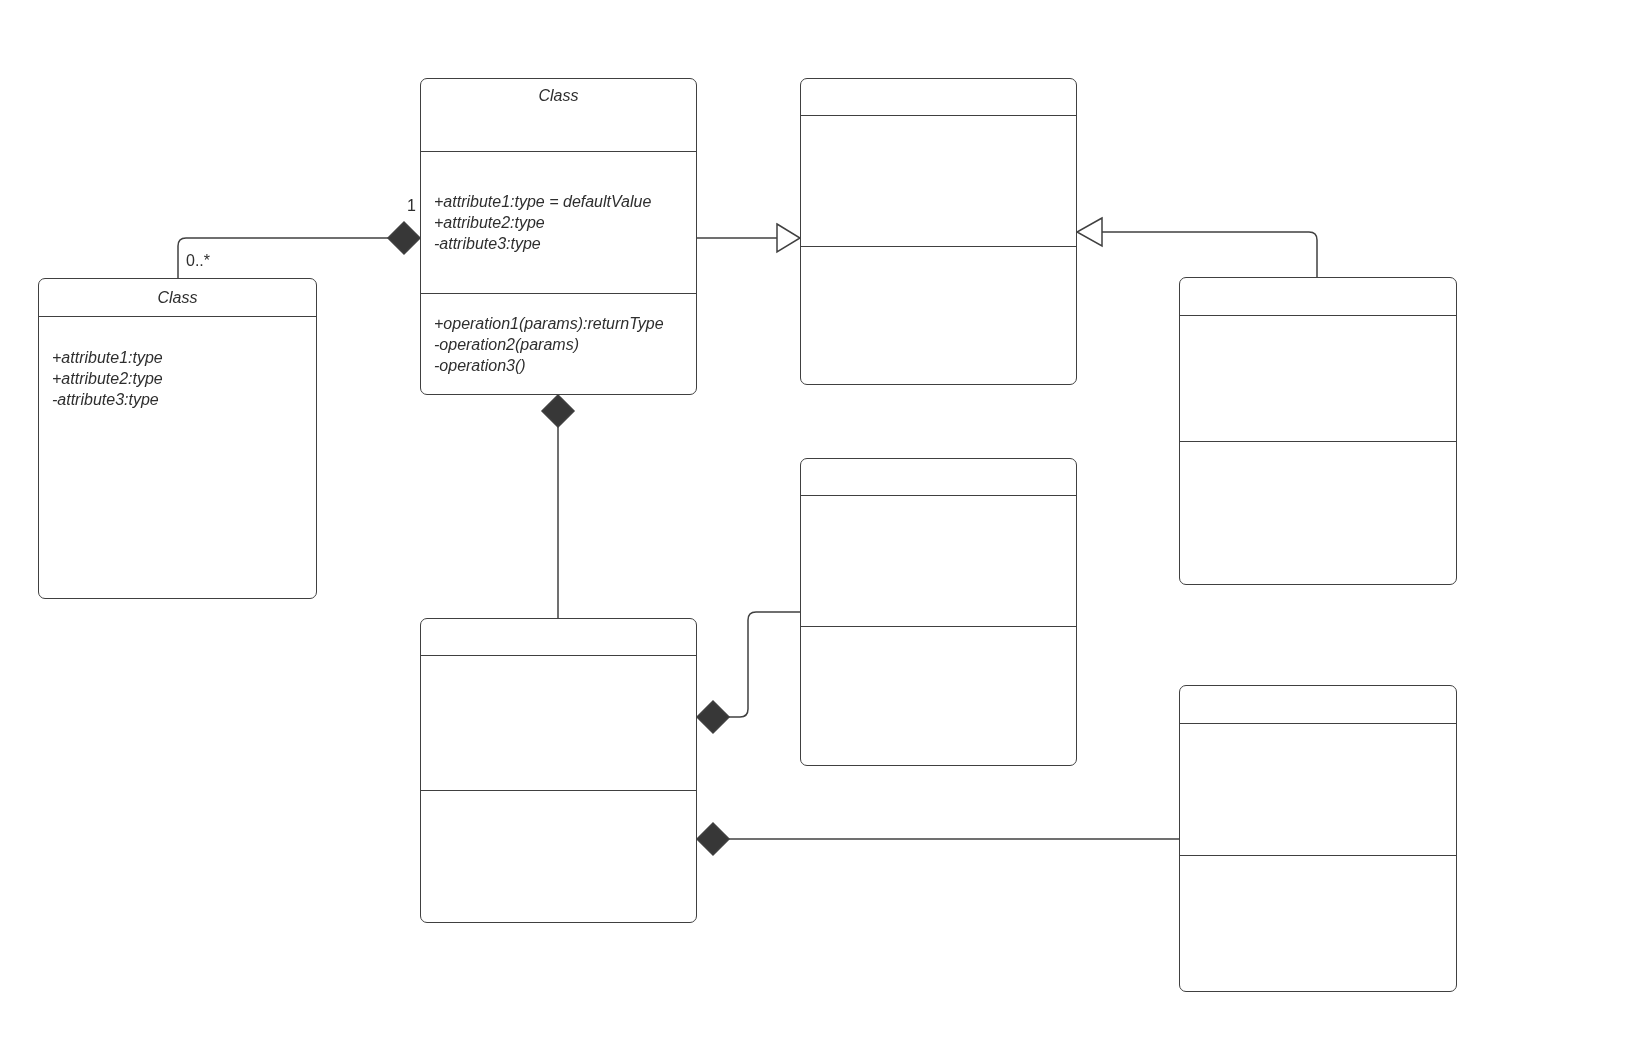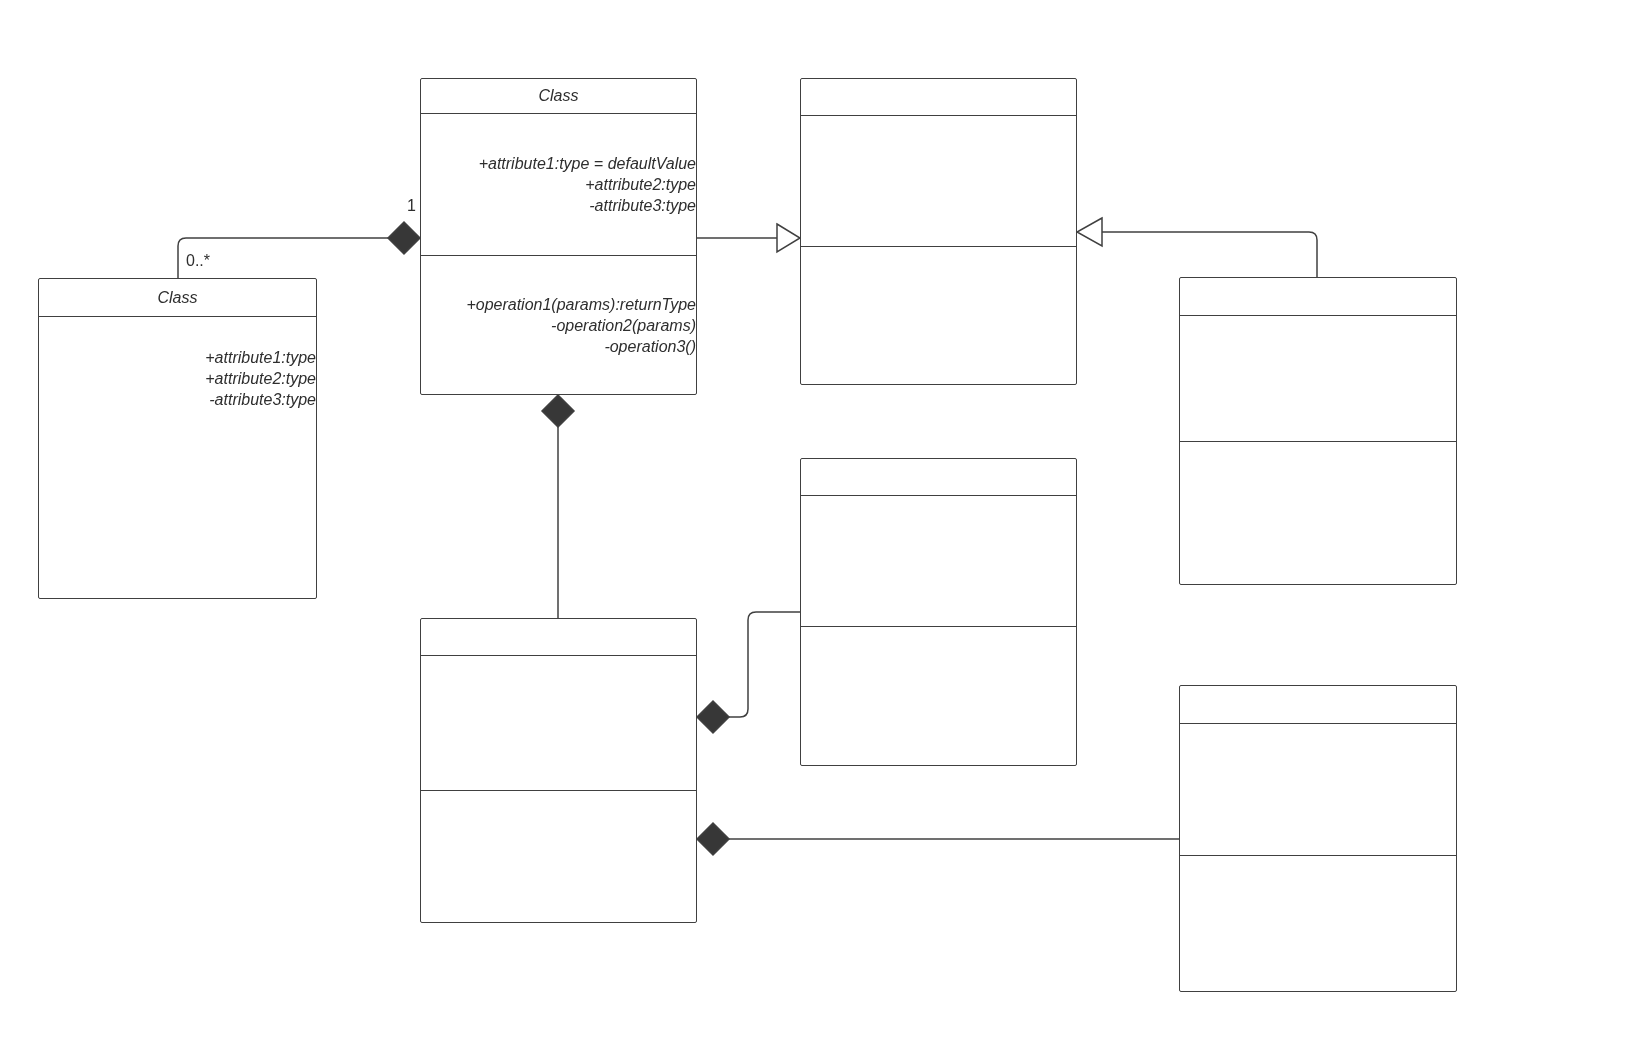--- a/index.html
+++ b/index.html
@@ -22,24 +22,23 @@
     top: 0;
     width: 1629px;
     height: 1054px;
     pointer-events: none;
   }
   .class-box {
     position: absolute;
     box-sizing: border-box;
     background: #ffffff;
     border: 1.5px solid #404040;
-    border-radius: 2px;
+    border-radius: 7px;
     display: flex;
     flex-direction: column;
-    text-align: right;
   }
   .compartment {
     box-sizing: border-box;
     flex: 0 0 auto;
   }
   .compartment + .compartment {
     border-top: 1.5px solid #404040;
   }
   .compartment.title {
     display: flex;
@@ -104,21 +103,21 @@
       <polygon points="697,839 713,823 729,839 713,855" fill="#373737"></polygon>
       <path d="M 729 839 L 1179 839"></path>
     </g>
   </svg>
 
   <div class="edge-label" id="label-mult-one">1</div>
   <div class="edge-label" id="label-mult-many">0..*</div>
 
   <div class="class-box" style="left:420px; top:78px; width:277px; height:317px;">
     <div class="compartment title" style="height:34px;">Class</div>
-    <div class="compartment body" style="height:142px;">
+    <div class="compartment body" style="height:142px;margin-top:38px;">
       <div>+attribute1:type = defaultValue</div>
       <div>+attribute2:type</div>
       <div>-attribute3:type</div>
     </div>
     <div class="compartment body fill">
       <div>+operation1(params):returnType</div>
       <div>-operation2(params)</div>
       <div>-operation3()</div>
     </div>
   </div>

